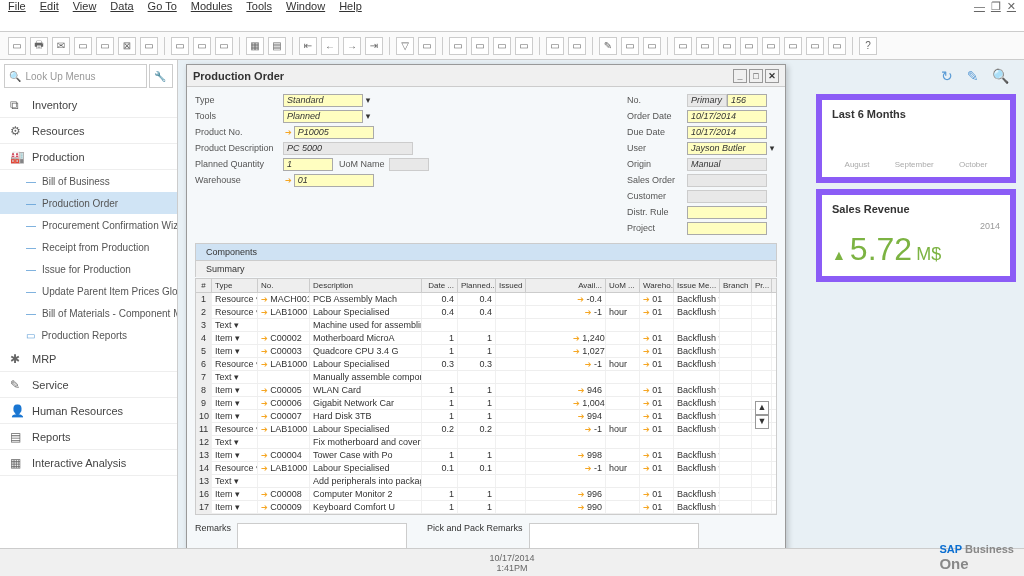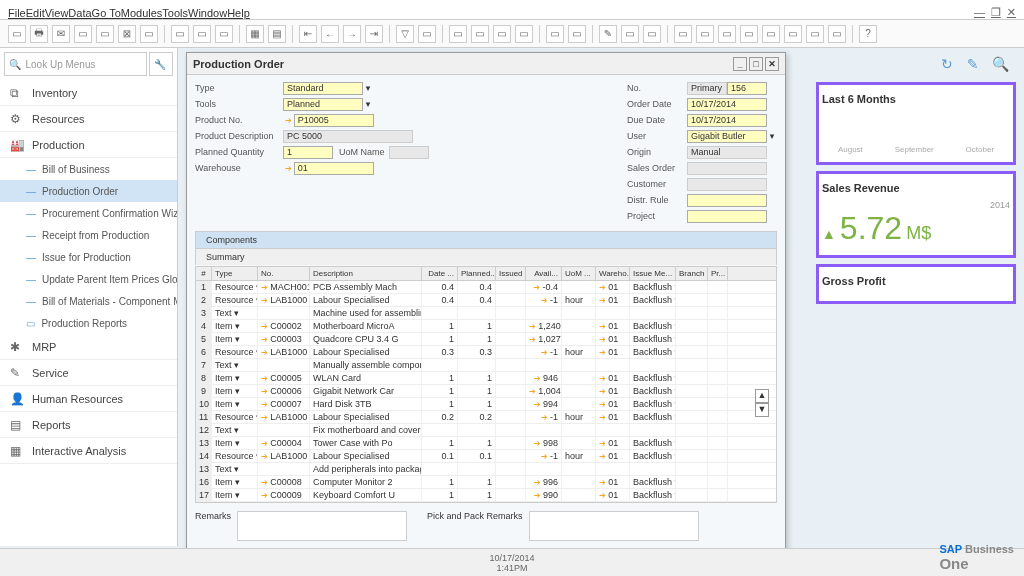--- a/index.html
+++ b/index.html
@@ -1,18 +1,18 @@
 <!DOCTYPE html>
 <html><head>
 <meta charset="utf-8">
 <style>
 * { box-sizing: border-box; margin: 0; padding: 0; font-family: Arial, sans-serif; }
 body { width: 1024px; height: 576px; background: #e8f0f5; overflow: hidden; font-size: 10px; color: #333; }
 
-.menubar { height: 20px; background: #fff; border-bottom: 1px solid #ccc; display: flex; align-items: flex-end; padding: 0 8px; }
+.menubar { height: 32px; background: #fff; border-bottom: 1px solid #ccc; display: flex; align-items: flex-start; padding: 0 8px; gap: 14px; }
 .menubar span { font-size: 11px; text-decoration: underline; cursor: pointer; }
 .winctrl { margin-left: auto; display: flex; gap: 6px; font-size: 10px; color: #666; }
 
 .toolbar { height: 28px; background: #fafafa; border-bottom: 1px solid #ccc; display: flex; align-items: center; padding: 0 8px; gap: 4px; }
 .toolbar .tb { width: 18px; height: 18px; border: 1px solid #ccc; background: #fff; display: flex; align-items: center; justify-content: center; font-size: 10px; color: #666; }
 .toolbar .sep { width: 1px; height: 18px; background: #ccc; margin: 0 2px; }
 
 .main { display: flex; height: 498px; }
 
 .sidebar { width: 178px; background: #fff; border-right: 1px solid #ccc; display: flex; flex-direction: column; }
@@ -30,62 +30,62 @@
 
 .modal { position: absolute; left: 8px; top: 4px; width: 600px; background: #f5f8fa; border: 1px solid #999; box-shadow: 2px 2px 6px rgba(0,0,0,0.2); }
 .modal-title { height: 22px; background: #f0f0f0; display: flex; align-items: center; padding: 0 6px; font-size: 11px; font-weight: bold; border-bottom: 1px solid #ccc; }
 .modal-title .ctrls { margin-left: auto; display: flex; gap: 2px; }
 .modal-title .ctrls span { width: 14px; height: 14px; border: 1px solid #999; text-align: center; font-size: 9px; line-height: 12px; }
 
 .form-area { display: flex; padding: 6px 8px; gap: 20px; font-size: 9px; }
 .form-col { display: flex; flex-direction: column; gap: 2px; }
 .form-row { display: flex; align-items: center; height: 14px; }
 .form-row label { width: 88px; color: #555; }
-.form-row .fval { background: #fff; border: 1px solid #ccc; height: 13px; padding: 0 3px; min-width: 80px; display: inline-block; }
+.form-row .fval { background: #fff; border: 1px solid #ccc; height: 13px; padding: 0 3px; min-width: 80px; display: inline-block; font-style: italic; }
 .form-row .fval.sel { background: #fffec0; border: 1px solid #aaa; }
 .form-row .dd { width: 10px; text-align: center; }
 .form-row .arrow { color: #f5a623; margin: 0 2px; font-size: 8px; }
 
 .tabs { display: flex; margin: 2px 8px 1px; flex-direction: column; }
 .tab { padding: 3px 10px; font-size: 9px; background: #f0f0f0; border: 1px solid #ccc; border-bottom: none; }
 .tab.active { background: #cfe2f3; }
 
 .grid { margin: 0 8px; border: 1px solid #ccc; background: #fff; font-size: 9px; }
 .grid-head { display: flex; background: #eee; border-bottom: 1px solid #ccc; }
 .grid-head div { padding: 2px 3px; border-right: 1px solid #ccc; overflow: hidden; white-space: nowrap; font-size: 8px; }
 .grid-row { display: flex; border-bottom: 1px solid #eee; height: 13px; }
 .grid-row div { padding: 0 3px; border-right: 1px solid #f0f0f0; overflow: hidden; white-space: nowrap; line-height: 13px; font-size: 9px; }
 .c-num { width: 16px; background: #eee; text-align: center; }
 .c-type { width: 46px; }
 .c-no { width: 52px; }
 .c-desc { width: 112px; }
 .c-base { width: 36px; text-align: right; }
 .c-plan { width: 38px; text-align: right; }
 .c-iss { width: 30px; }
-.c-avail { width: 36px; text-align: right; }
+.c-avail { width: 36px; text-align: right; margin-left: 44px; }
 .c-uom { width: 34px; }
 .c-wh { width: 34px; }
 .c-meth { width: 46px; }
 .c-br { width: 32px; }
 .c-pr { width: 20px; }
 .ar { color: #f5a623; font-size: 8px; }
 .scroll-btns { position: absolute; right: 16px; top: 336px; display: flex; flex-direction: column; }
 .scroll-btns span { width: 14px; height: 14px; border: 1px solid #999; background: #fff; text-align: center; font-size: 9px; }
 
 .remarks-area { display: flex; padding: 8px; gap: 20px; font-size: 9px; }
 .remarks-area .rcol { display: flex; gap: 6px; align-items: flex-start; }
 .remarks-area textarea { width: 170px; height: 30px; border: 1px solid #ccc; resize: none; font-size: 9px; }
 
 .btn-row { display: flex; gap: 6px; padding: 0 8px 8px; }
 .btn { padding: 3px 18px; font-size: 10px; border: 1px solid #888; background: #eee; }
 .btn.primary { background: #4c1d95; color: #fff; border-color: #3a7ab8; padding-left: 16px; }
 
 .rpanel { position: absolute; right: 8px; top: 4px; width: 200px; display: flex; flex-direction: column; gap: 6px; }
 .ricons { display: flex; justify-content: flex-end; gap: 14px; font-size: 14px; color: #5a9bd5; padding: 4px 6px; }
-.card { background: #fff; border: 3px solid #8b5cf6; padding: 8px 3px; }
+.card { background: #fff; border: 6px solid #8b5cf6; padding: 8px 10px; }
 .card-title { font-size: 11px; font-weight: bold; color: #333; margin-bottom: 6px; }
 .chart-axis { display: flex; justify-content: space-around; font-size: 8px; color: #aaa; margin-top: 40px; }
 .revenue { font-size: 32px; color: #7cb342; display: flex; align-items: baseline; gap: 4px; }
 .revenue .tri { color: #7cb342; font-size: 14px; }
 .revenue .unit { font-size: 18px; }
 .revenue-sub { font-size: 9px; color: #999; text-align: right; }
 
 .statusbar { position: absolute; bottom: 0; left: 0; right: 0; height: 28px; background: #f0f0f0; border-top: 1px solid #ccc; display: flex; align-items: center; justify-content: center; font-size: 9px; color: #666; flex-direction: column; }
 .logo { position: absolute; right: 10px; bottom: 4px; font-size: 11px; font-weight: bold; color: #888; }
 .logo b { color: #0a6ed1; }
@@ -285,21 +285,21 @@
           <div class="form-row">
               <label style="width:60px">Order Date</label>
               <span class="fval sel">10/17/2014</span>
             </div>
           <div class="form-row">
               <label style="width:60px">Due Date</label>
               <span class="fval sel">10/17/2014</span>
             </div>
           <div class="form-row">
               <label style="width:60px">User</label>
-              <span class="fval sel">Gigabit Butler</span>
+              <span class="fval sel">Jayson Butler</span>
               <span class="dd">▾</span>
             </div>
           <div class="form-row">
               <label style="width:60px">Origin</label>
               <span class="fval" style="background:#e8e8e8">Manual</span>
             </div>
           <div class="form-row">
               <label style="width:60px">Sales Order</label>
               <span class="fval" style="background:#e8e8e8"></span>
             </div>
@@ -631,23 +631,20 @@
       </div>
       <div class="card">
         <div class="card-title">Sales Revenue</div>
         <div class="revenue-sub">2014</div>
         <div class="revenue">
             <span class="tri">▲</span>
             <span>5.72</span>
             <span class="unit">M$</span>
           </div>
       </div>
-      <div class="card">
-        <div class="card-title">Gross Profit</div>
-      </div>
     </div>
   </div>
 </div>
 
 <div class="statusbar">
   <span>10/17/2014</span>
   <span>1:41PM</span>
   <div class="logo"><b>SAP</b> <span>Business</span><br><span style="font-size:15px">One</span></div>
 </div>
 

